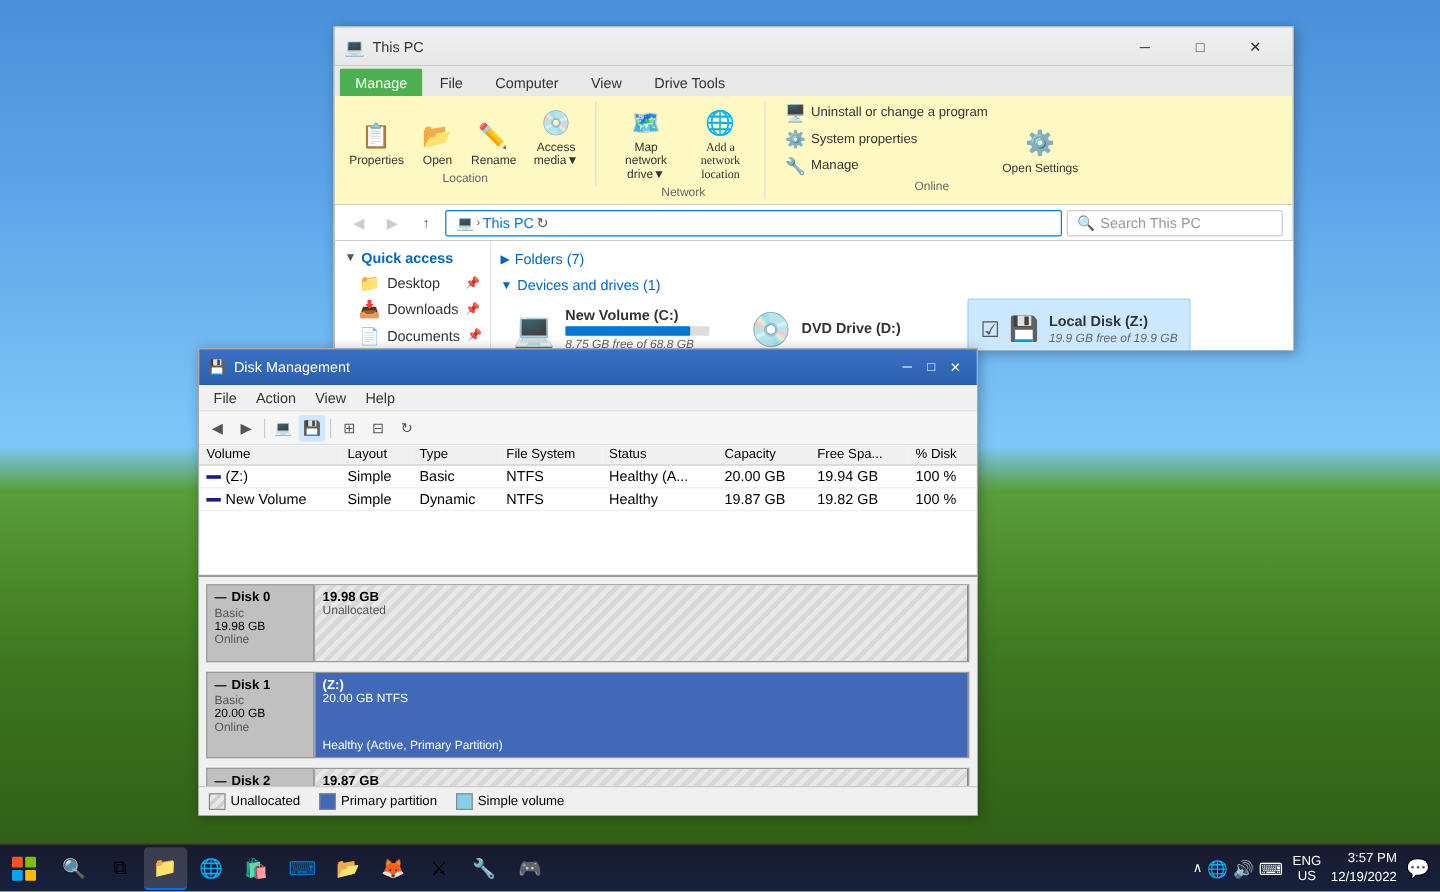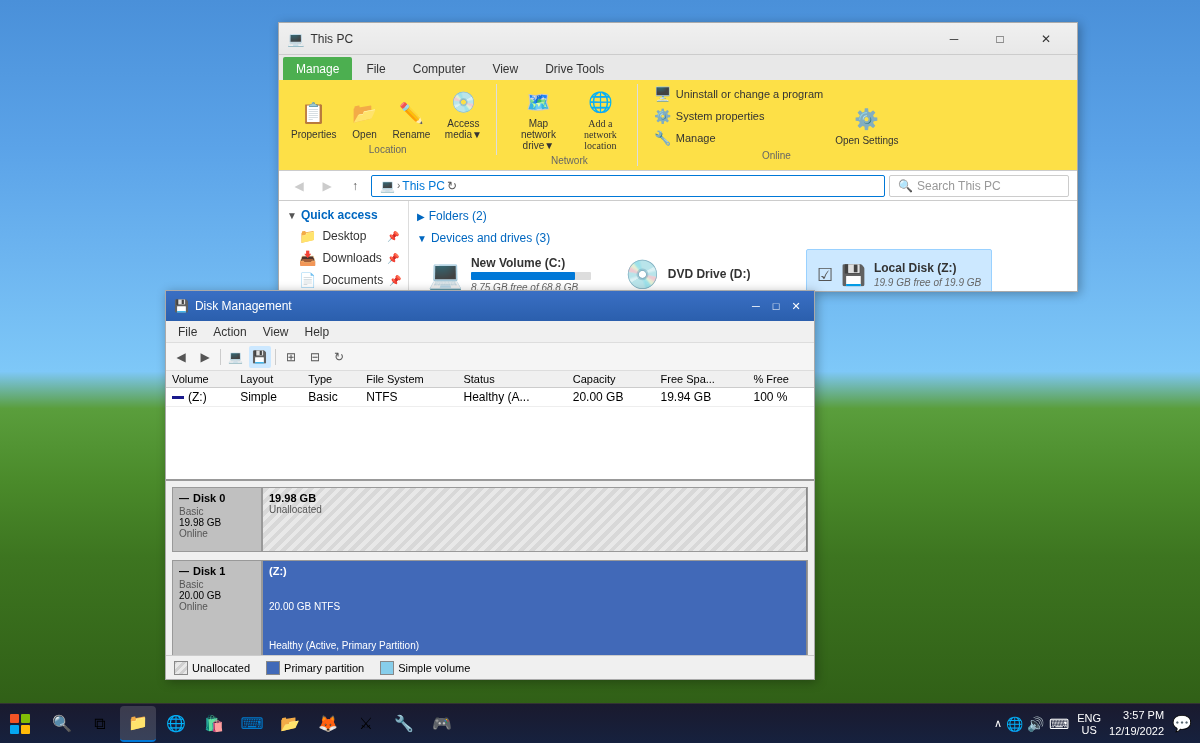--- a/index.html
+++ b/index.html
@@ -134,21 +134,21 @@
       display: flex;
       align-items: center;
       justify-content: center;
       cursor: pointer;
       font-size: 12px;
       color: #333;
     }
 
     
     .ribbon {
-      background: #fde047;
+      background: #fef9c3;
       border-bottom: 1px solid #ccc;
     }
     .ribbon-tabs {
       display: flex;
       padding: 2px 4px 0;
       gap: 1px;
       background: #e8e8e8;
     }
     .ribbon-tab {
       padding: 4px 12px;
@@ -621,28 +621,28 @@
           <span class="sidebar-pin">📌</span>
         </div>
 
       </div>
 
       <div class="main-content">
 
         <div class="content-section">
           <div class="section-header">
             <span class="section-chevron">▶</span>
-            <span>Folders (2)</span>
+            <span>Folders (7)</span>
           </div>
         </div>
 
         <div class="content-section">
           <div class="section-header">
             <span class="section-chevron">▼</span>
-            <span>Devices and drives (3)</span>
+            <span>Devices and drives (1)</span>
           </div>
           <div class="drives-grid">
 
             <div class="drive-item">
               <span class="drive-icon">💻</span>
               <div class="drive-info">
                 <div class="drive-name">New Volume (C:)</div>
                 <div class="drive-bar-container">
                   <div class="drive-bar" style="width:87%"></div>
                 </div>
@@ -707,34 +707,44 @@
       <table class="volume-table">
         <thead>
           <tr>
             <th>Volume</th>
             <th>Layout</th>
             <th>Type</th>
             <th>File System</th>
             <th>Status</th>
             <th>Capacity</th>
             <th>Free Spa...</th>
-            <th>% Free</th>
+            <th>% Disk</th>
           </tr>
         </thead>
         <tbody id="volume-tbody">
         <tr>
     <td><span style="display:inline-block;width:12px;height:3px;background:#1a1a8c;margin-right:4px;vertical-align:middle;"></span>(Z:)</td>
     <td>Simple</td>
     <td>Basic</td>
     <td>NTFS</td>
     <td>Healthy (A...</td>
     <td>20.00 GB</td>
     <td>19.94 GB</td>
     <td>100 %</td>
   </tr>
+            <tr>
+    <td><span style="display:inline-block;width:12px;height:3px;background:#1a1a8c;margin-right:4px;vertical-align:middle;"></span>New Volume</td>
+    <td>Simple</td>
+    <td>Dynamic</td>
+    <td>NTFS</td>
+    <td>Healthy</td>
+    <td>19.87 GB</td>
+    <td>19.82 GB</td>
+    <td>100 %</td>
+  </tr>
           </tbody>
       </table>
     </div>
 
     <div style="flex:1; display:flex; flex-direction:column; overflow:hidden;">
       <div style="flex:1; overflow-y:auto; padding:6px; background:#f0f0f0; position:relative;" id="disk-lower">
       <div style="display: flex; margin-bottom: 8px; min-height: 65px;">
     <div style="width:90px; background:#c0c0c0; border:1px solid #999; padding:4px 6px; flex-shrink:0; font-size:11px;">
       <div style="display:flex; align-items:center; gap:4px; font-weight:bold; margin-bottom:2px;">
         <span style="font-size:10px;">—</span> Disk 0
@@ -755,21 +765,21 @@
       <div style="display:flex; align-items:center; gap:4px; font-weight:bold; margin-bottom:2px;">
         <span style="font-size:10px;">—</span> Disk 1
       </div>
       <div style="color:#555; font-size:10px;">Basic</div>
       <div style="font-size:10px;">20.00 GB</div>
       <div style="font-size:10px; color:#555;">Online</div>
     </div>
     <div style="flex:1; display:flex; border:1px solid #999;">
       <div style="flex:1; background:#4169b8; color:white; padding:4px 6px; border-right:1px solid #888; display:flex; flex-direction:column; justify-content:flex-start;">
         <div style="font-size:11px; font-weight:bold;">(Z:)</div>
-        <div style="font-size:10px;margin-top:24px;">20.00 GB NTFS</div>
+        <div style="font-size:10px;">20.00 GB NTFS</div>
         <div style="font-size:10px;margin-top:28px;">Healthy (Active, Primary Partition)</div>
       </div>
     </div>
   </div>
           <div style="display: flex; margin-bottom: 8px; min-height: 65px;">
     <div style="width:90px; background:#c0c0c0; border:1px solid #999; padding:4px 6px; flex-shrink:0; font-size:11px;">
       <div style="display:flex; align-items:center; gap:4px; font-weight:bold; margin-bottom:2px;">
         <span style="font-size:10px;">—</span> Disk 2
       </div>
       <div style="color:#555; font-size:10px;">Basic</div>

